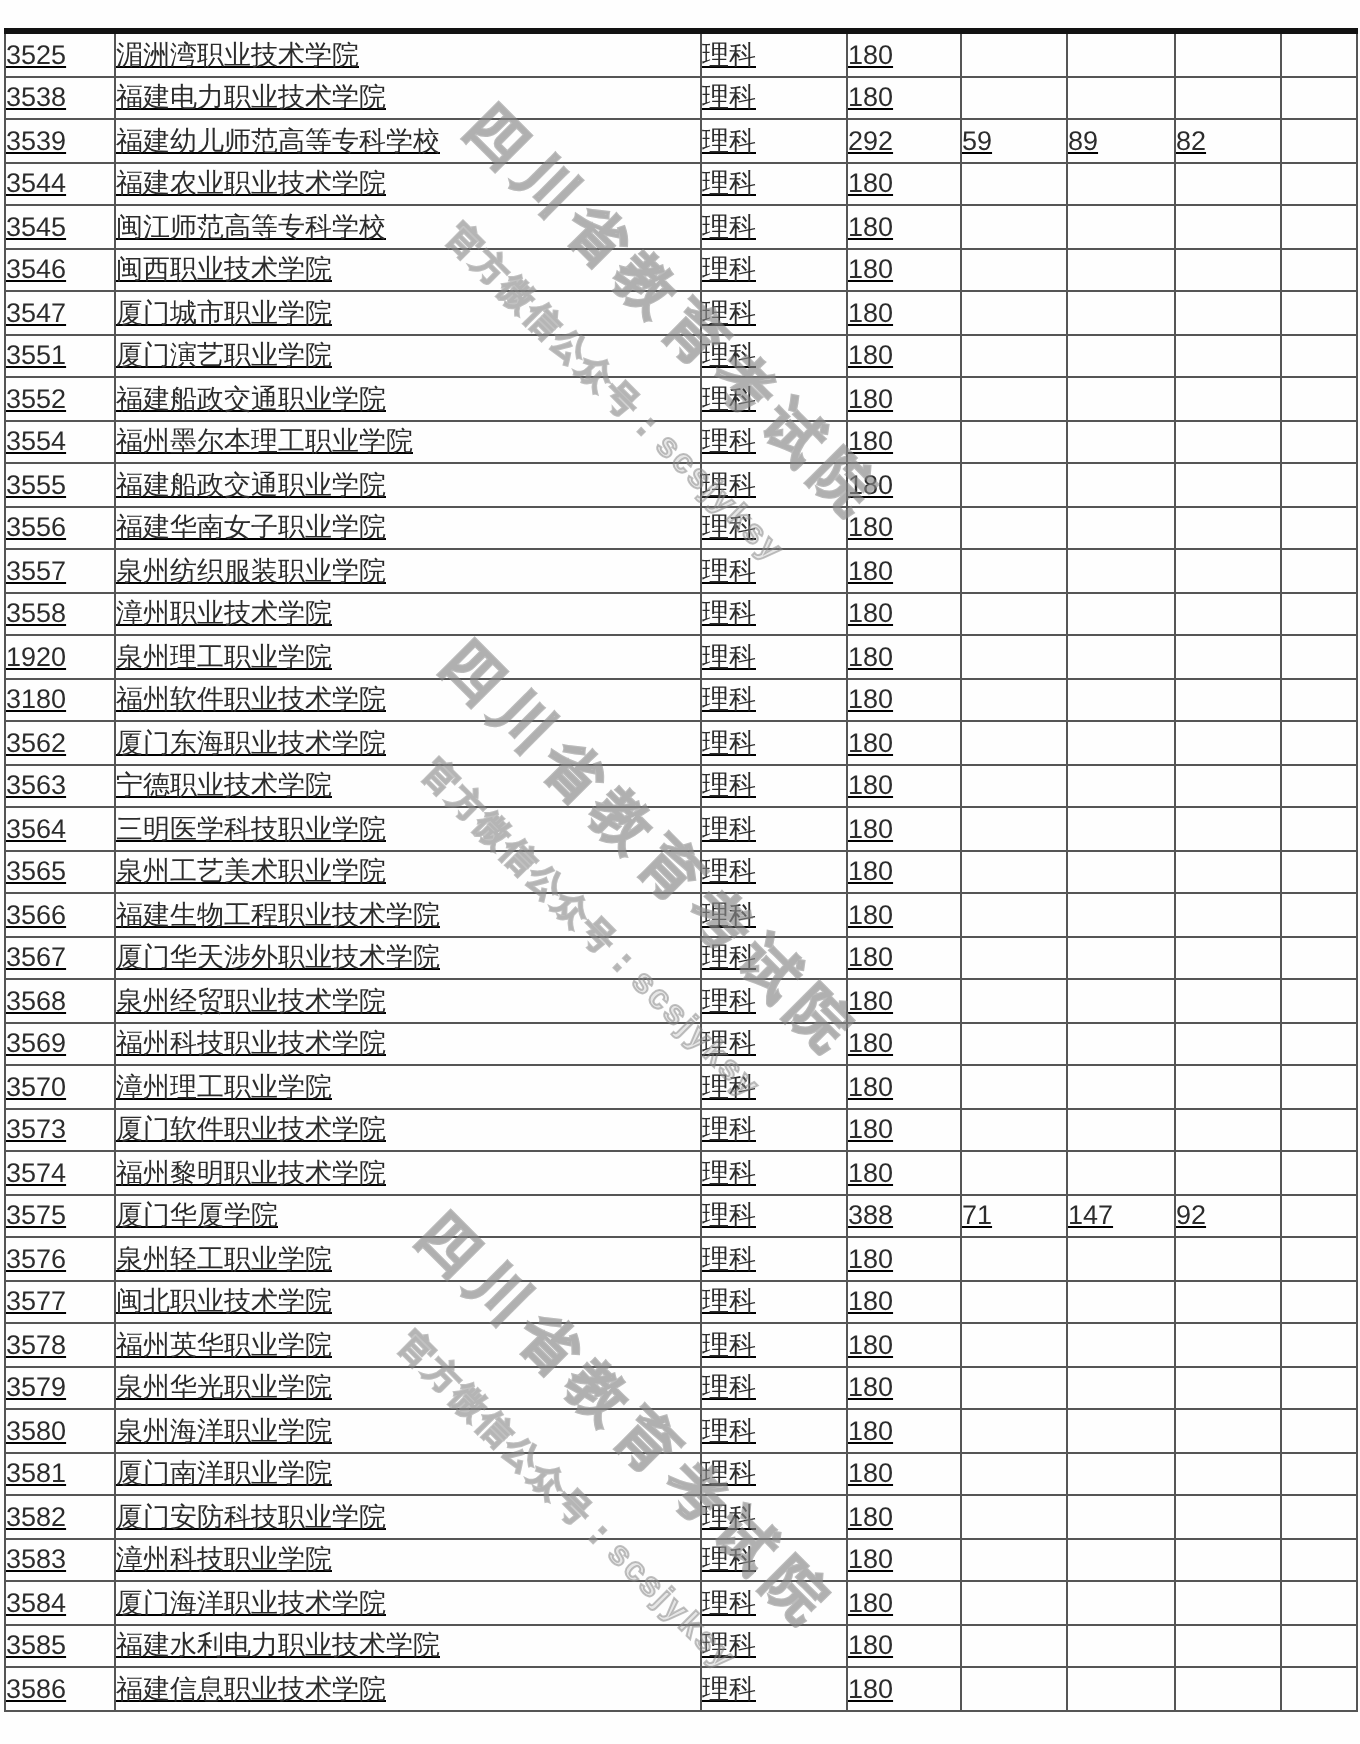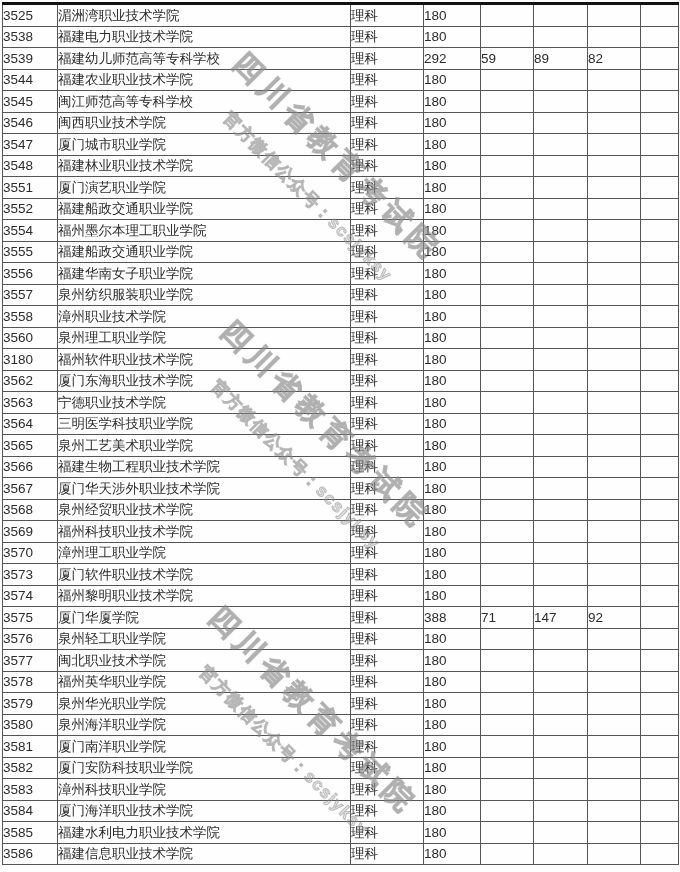--- a/index.html
+++ b/index.html
@@ -9,26 +9,27 @@
     font-family: "Liberation Sans", "DejaVu Sans", sans-serif;
     overflow: hidden;
     position: relative;
   }
   .page {
     position: absolute; inset: 0;
     background: #fefefe;
   }
   table.score-table {
     position: absolute;
-    left: 2px; top: 2px;
+    left: 2px; top: 14px;
     width: 676px;
     border-collapse: collapse;
     table-layout: fixed;
     border: 1px solid #4a4a4a;
     border-top: 3px solid #121212;
+    text-decoration: underline;
   }
   table.score-table td {
     border: 1px solid #555555;
     height: 20.5px;
     font-size: 13.5px;
     color: #2c2c2c;
     padding: 0;
     white-space: nowrap;
     overflow: hidden;
     vertical-align: middle;
@@ -154,30 +155,20 @@
           <td class="c0">3547</td>
           <td class="c1">厦门城市职业学院</td>
           <td class="c2">理科</td>
           <td class="c3">180</td>
           <td class="c4"></td>
           <td class="c5"></td>
           <td class="c6"></td>
           <td class="c7"></td>
         </tr>
         <tr>
-          <td class="c0">3548</td>
-          <td class="c1">福建林业职业技术学院</td>
-          <td class="c2">理科</td>
-          <td class="c3">180</td>
-          <td class="c4"></td>
-          <td class="c5"></td>
-          <td class="c6"></td>
-          <td class="c7"></td>
-        </tr>
-        <tr>
           <td class="c0">3551</td>
           <td class="c1">厦门演艺职业学院</td>
           <td class="c2">理科</td>
           <td class="c3">180</td>
           <td class="c4"></td>
           <td class="c5"></td>
           <td class="c6"></td>
           <td class="c7"></td>
         </tr>
         <tr>
@@ -234,21 +225,21 @@
           <td class="c0">3558</td>
           <td class="c1">漳州职业技术学院</td>
           <td class="c2">理科</td>
           <td class="c3">180</td>
           <td class="c4"></td>
           <td class="c5"></td>
           <td class="c6"></td>
           <td class="c7"></td>
         </tr>
         <tr>
-          <td class="c0">3560</td>
+          <td class="c0">1920</td>
           <td class="c1">泉州理工职业学院</td>
           <td class="c2">理科</td>
           <td class="c3">180</td>
           <td class="c4"></td>
           <td class="c5"></td>
           <td class="c6"></td>
           <td class="c7"></td>
         </tr>
         <tr>
           <td class="c0">3180</td>

